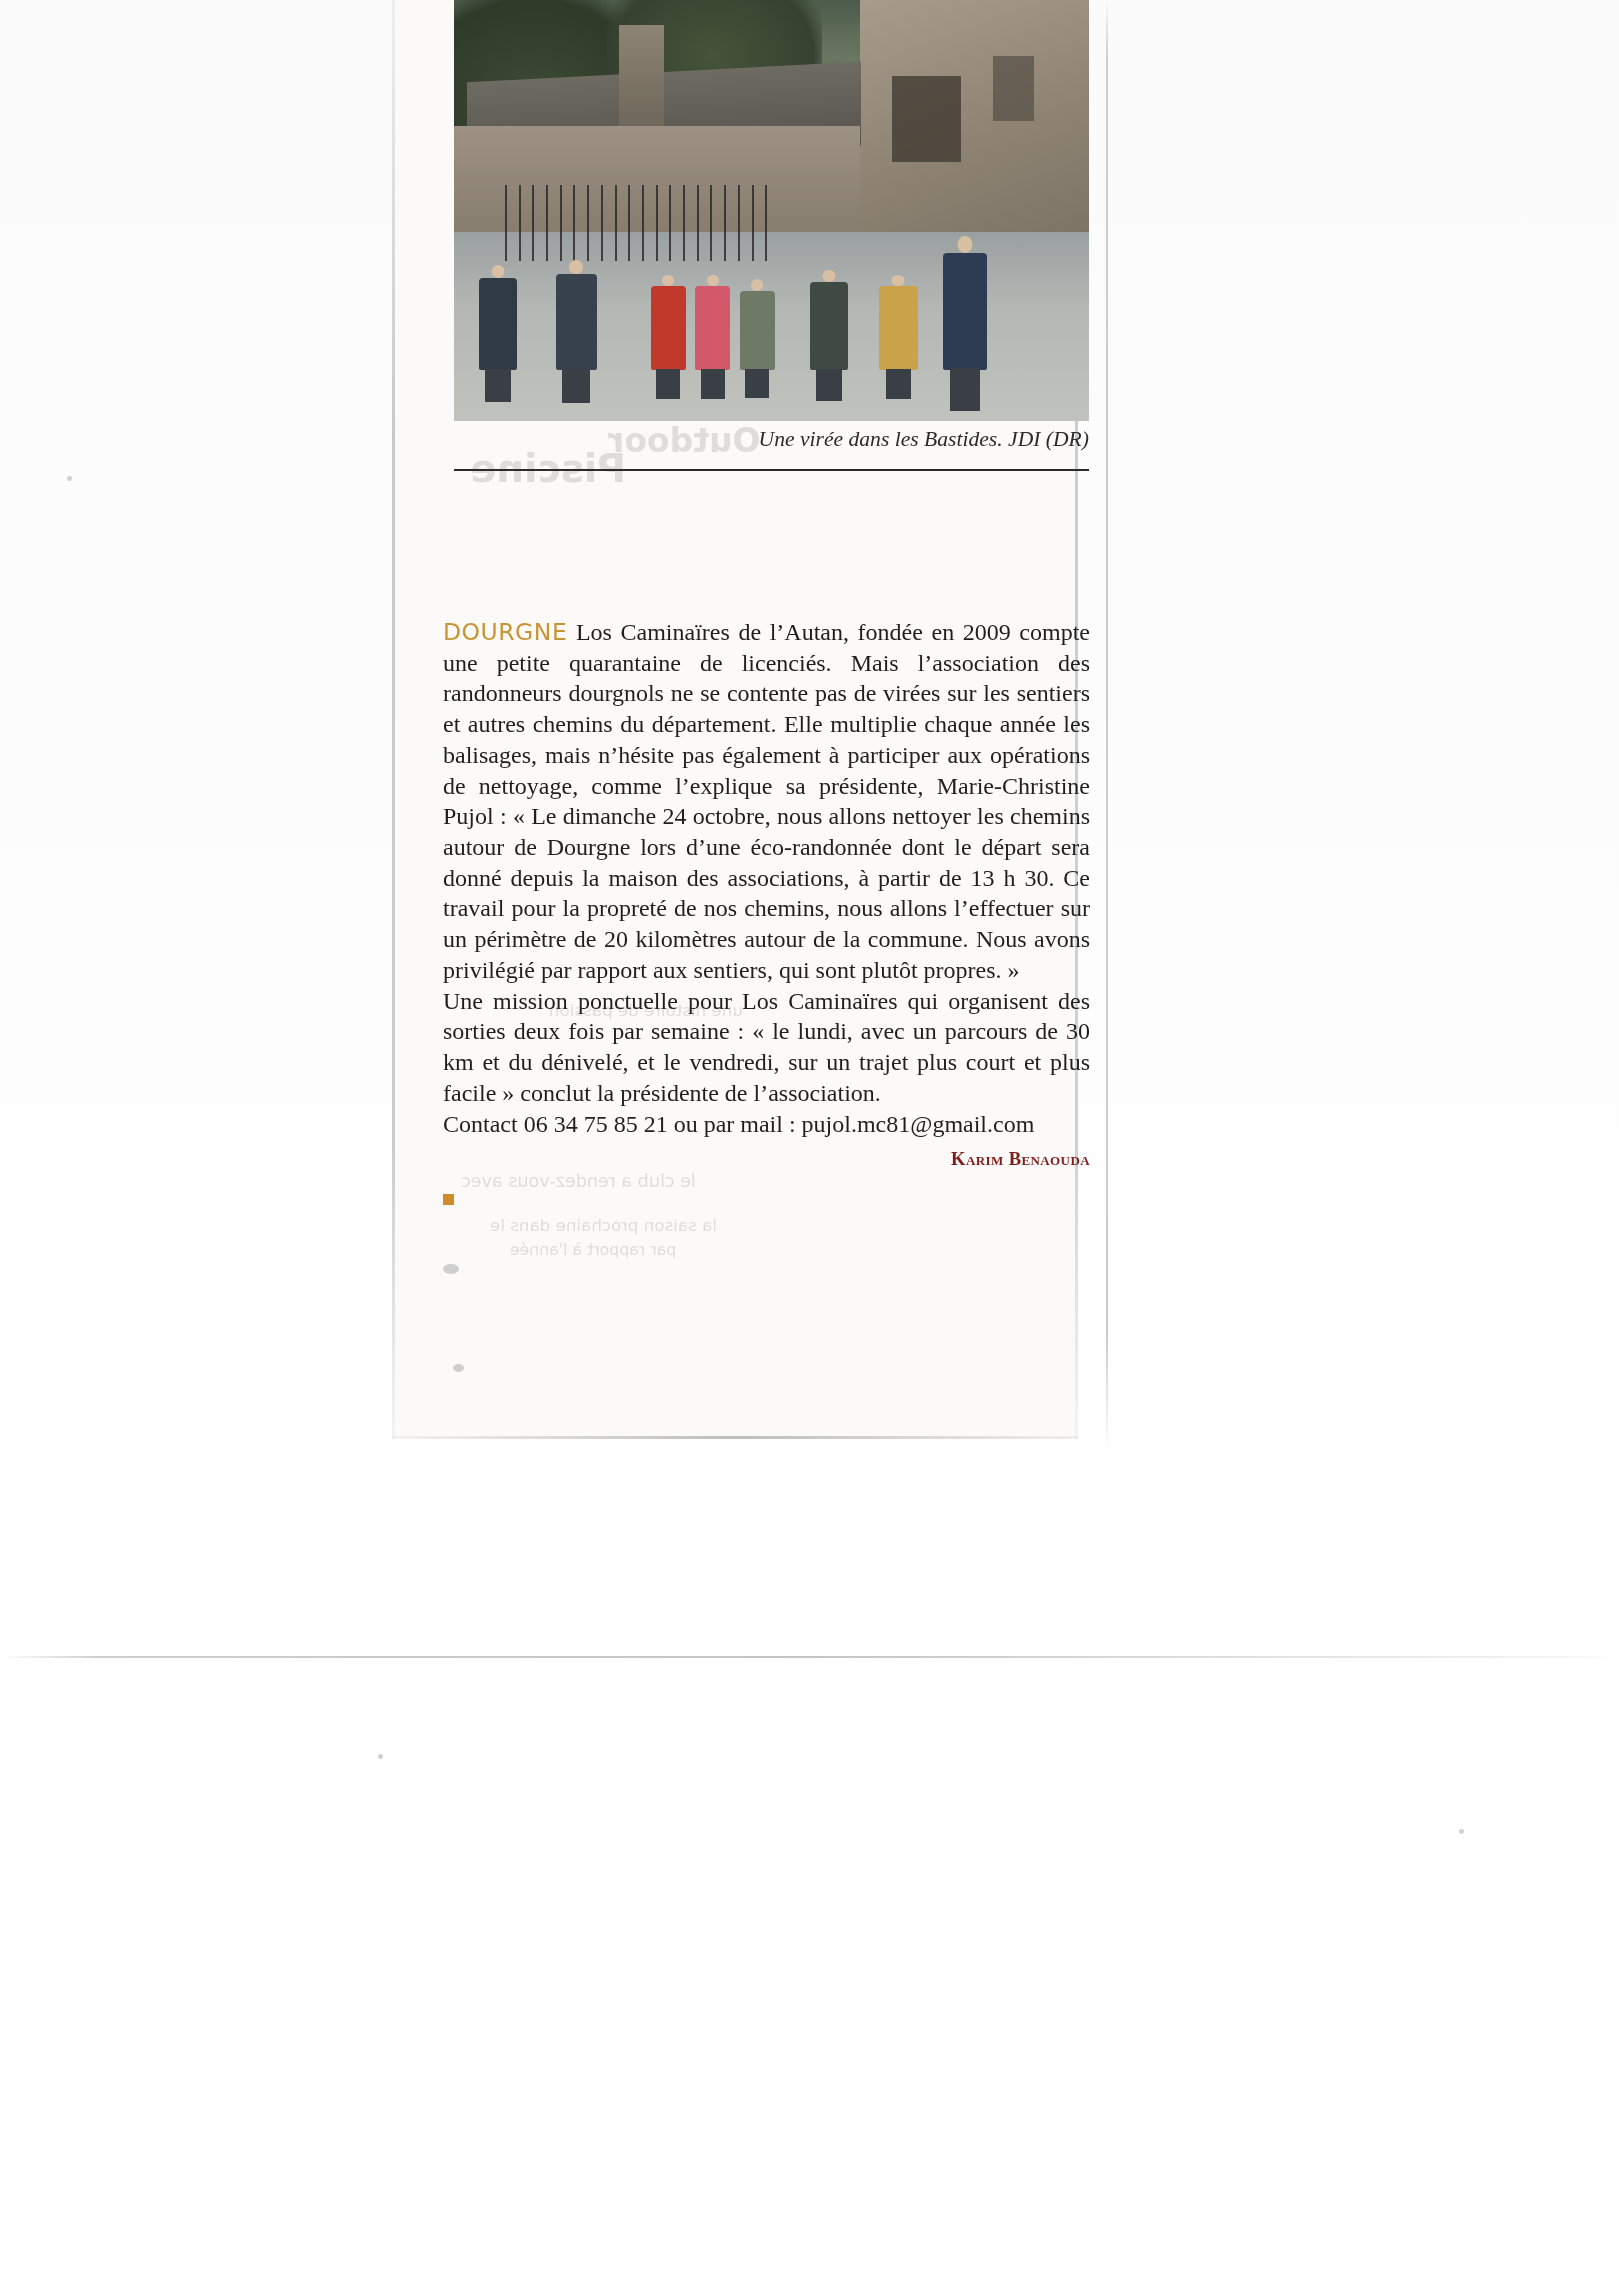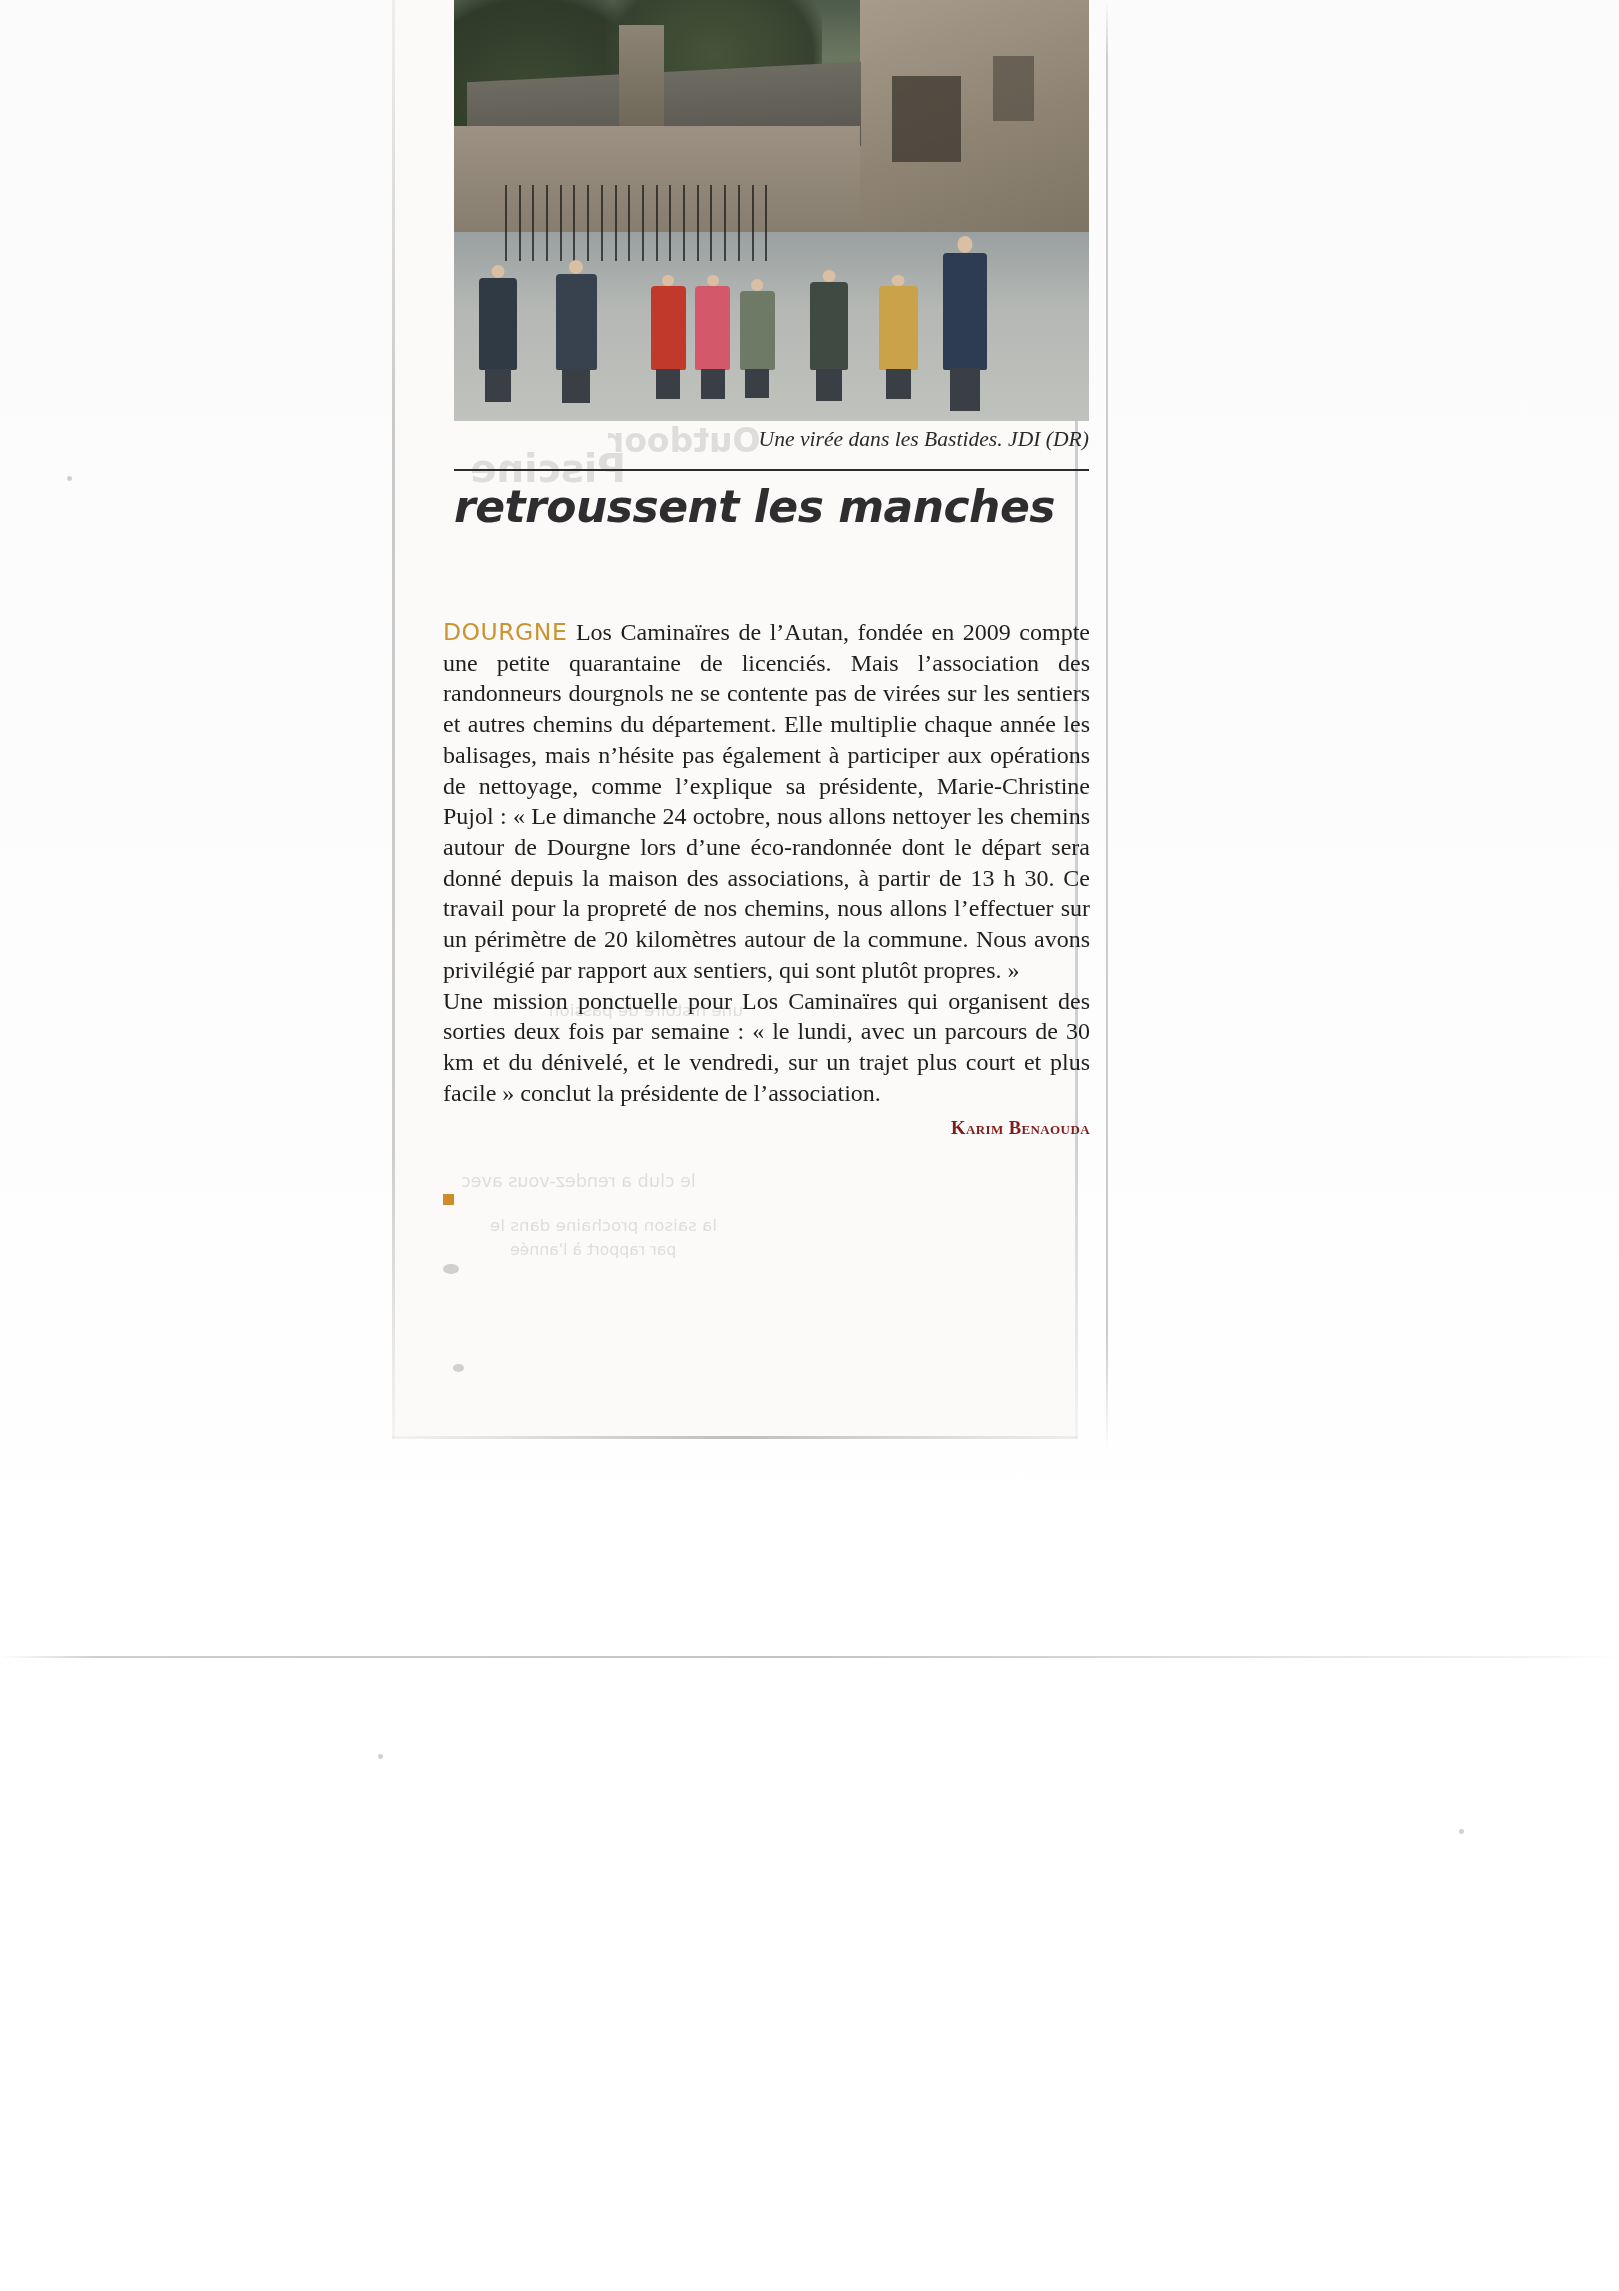--- a/index.html
+++ b/index.html
@@ -308,26 +308,26 @@
         <span class="head"></span>
         <span class="legs"></span>
       </div>
     </div>
   </div>
 
   <div class="caption">Une virée dans les Bastides. JDI (DR)</div>
   <div class="cap-line"></div>
 
   <div class="headline">
-    <div>retroussent les manches</div>
   </div>
 
   <div class="article">
     <p class="para"><span class="dept">DOURGNE</span> <span>Los Caminaïres de l’Autan, fondée en 2009 compte une petite quarantaine de licenciés. Mais l’association des randonneurs dourgnols ne se contente pas de virées sur les sentiers et autres chemins du département. Elle multiplie chaque année les balisages, mais n’hésite pas également à participer aux opérations de nettoyage, comme l’explique sa présidente, Marie-Christine Pujol : « Le dimanche 24 octobre, nous allons nettoyer les chemins autour de Dourgne lors d’une éco-randonnée dont le départ sera donné depuis la maison des associations, à partir de 13 h 30. Ce travail pour la propreté de nos chemins, nous allons l’effectuer sur un périmètre de 20 kilomètres autour de la commune. Nous avons privilégié par rapport aux sentiers, qui sont plutôt propres. »</span></p>
     <p class="para">Une mission ponctuelle pour Los Caminaïres qui organisent des sorties deux fois par semaine : « le lundi, avec un parcours de 30 km et du dénivelé, et le vendredi, sur un trajet plus court et plus facile » conclut la présidente de l’association.</p>
+    <p class="para contact">Contact 06 34 75 85 21 ou par mail : pujol.mc81@gmail.com</p>
     <div class="byline">Karim Benaouda</div>
   </div>
 
   <div class="end-marker"></div>
 
   <div class="speck" style="left:443px; top:1264px; width:15.7px; height:9.8px;"></div>
   <div class="speck" style="left:453px; top:1364px; width:10.8px; height:7.8px;"></div>
   <div class="speck" style="left:67px; top:476px; width:4.9px; height:4.9px;"></div>
   <div class="speck" style="left:378px; top:1754px; width:4.9px; height:4.9px;"></div>
   <div class="speck" style="left:1459px; top:1829px; width:4.9px; height:4.9px;"></div>

